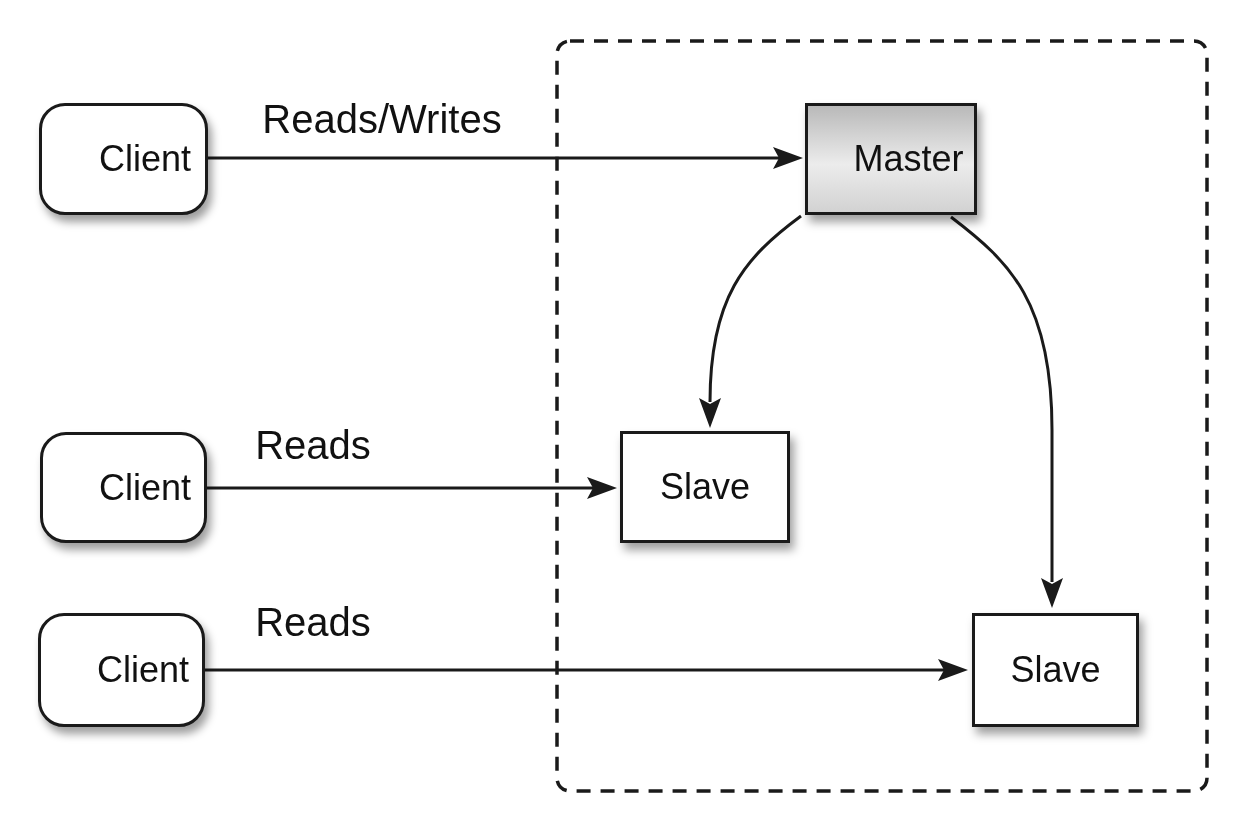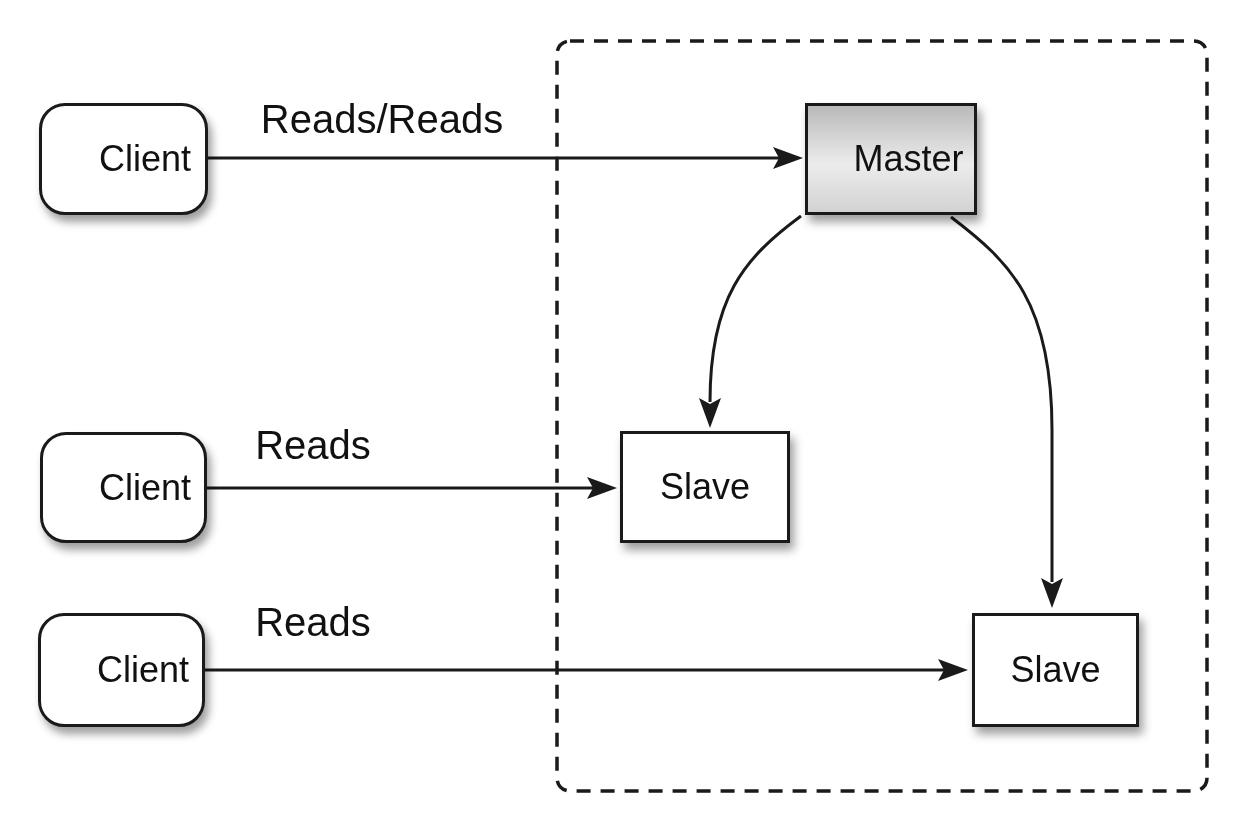--- a/index.html
+++ b/index.html
@@ -86,20 +86,20 @@
   </div>
 
   <div class="node client" style="left:38px; top:613px; width:167px; height:114px;">
     <span>Client</span>
   </div>
 
   <div class="node" style="left:972px; top:613px; width:167px; height:114px;">
     <span>Slave</span>
   </div>
 
-  <div class="edge-label" style="left:182px; top:97px;">Reads/Reads</div>
+  <div class="edge-label" style="left:182px; top:97px;">Reads/Writes</div>
 
   <div class="edge-label" style="left:113px; top:423px;">Reads</div>
 
   <div class="edge-label" style="left:113px; top:600px;">Reads</div>
 
 
 </div>
 
 </body></html>

